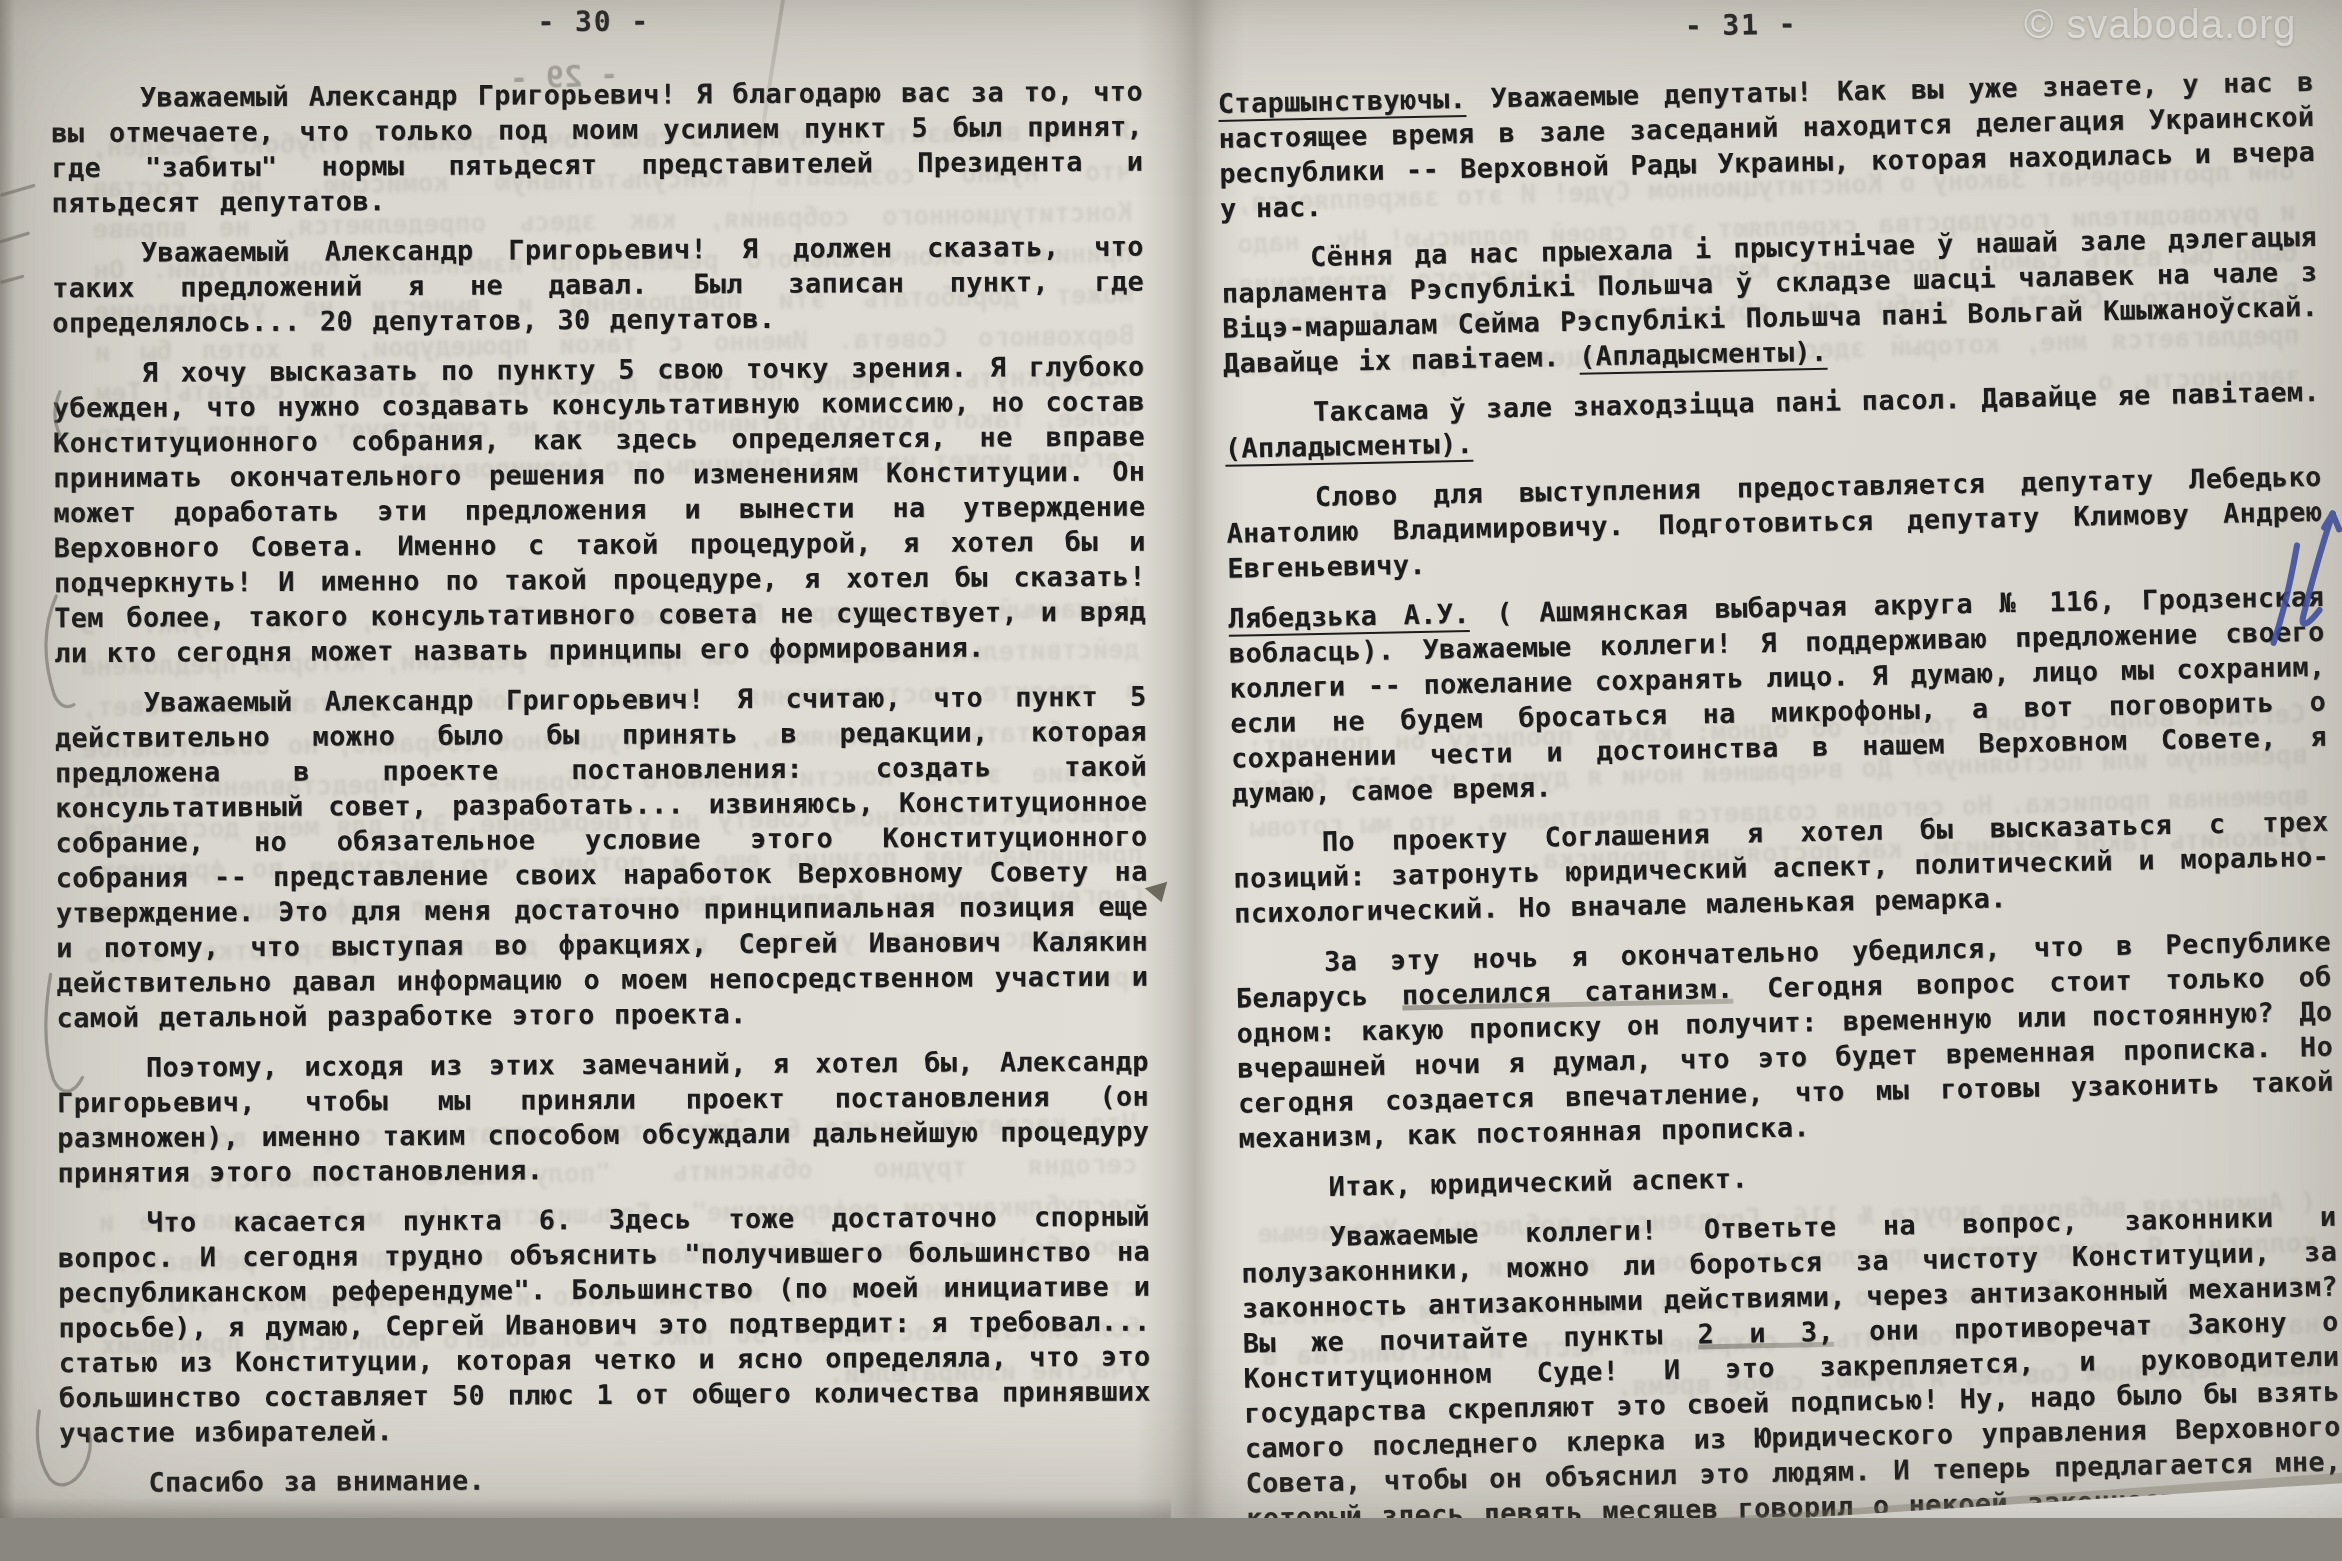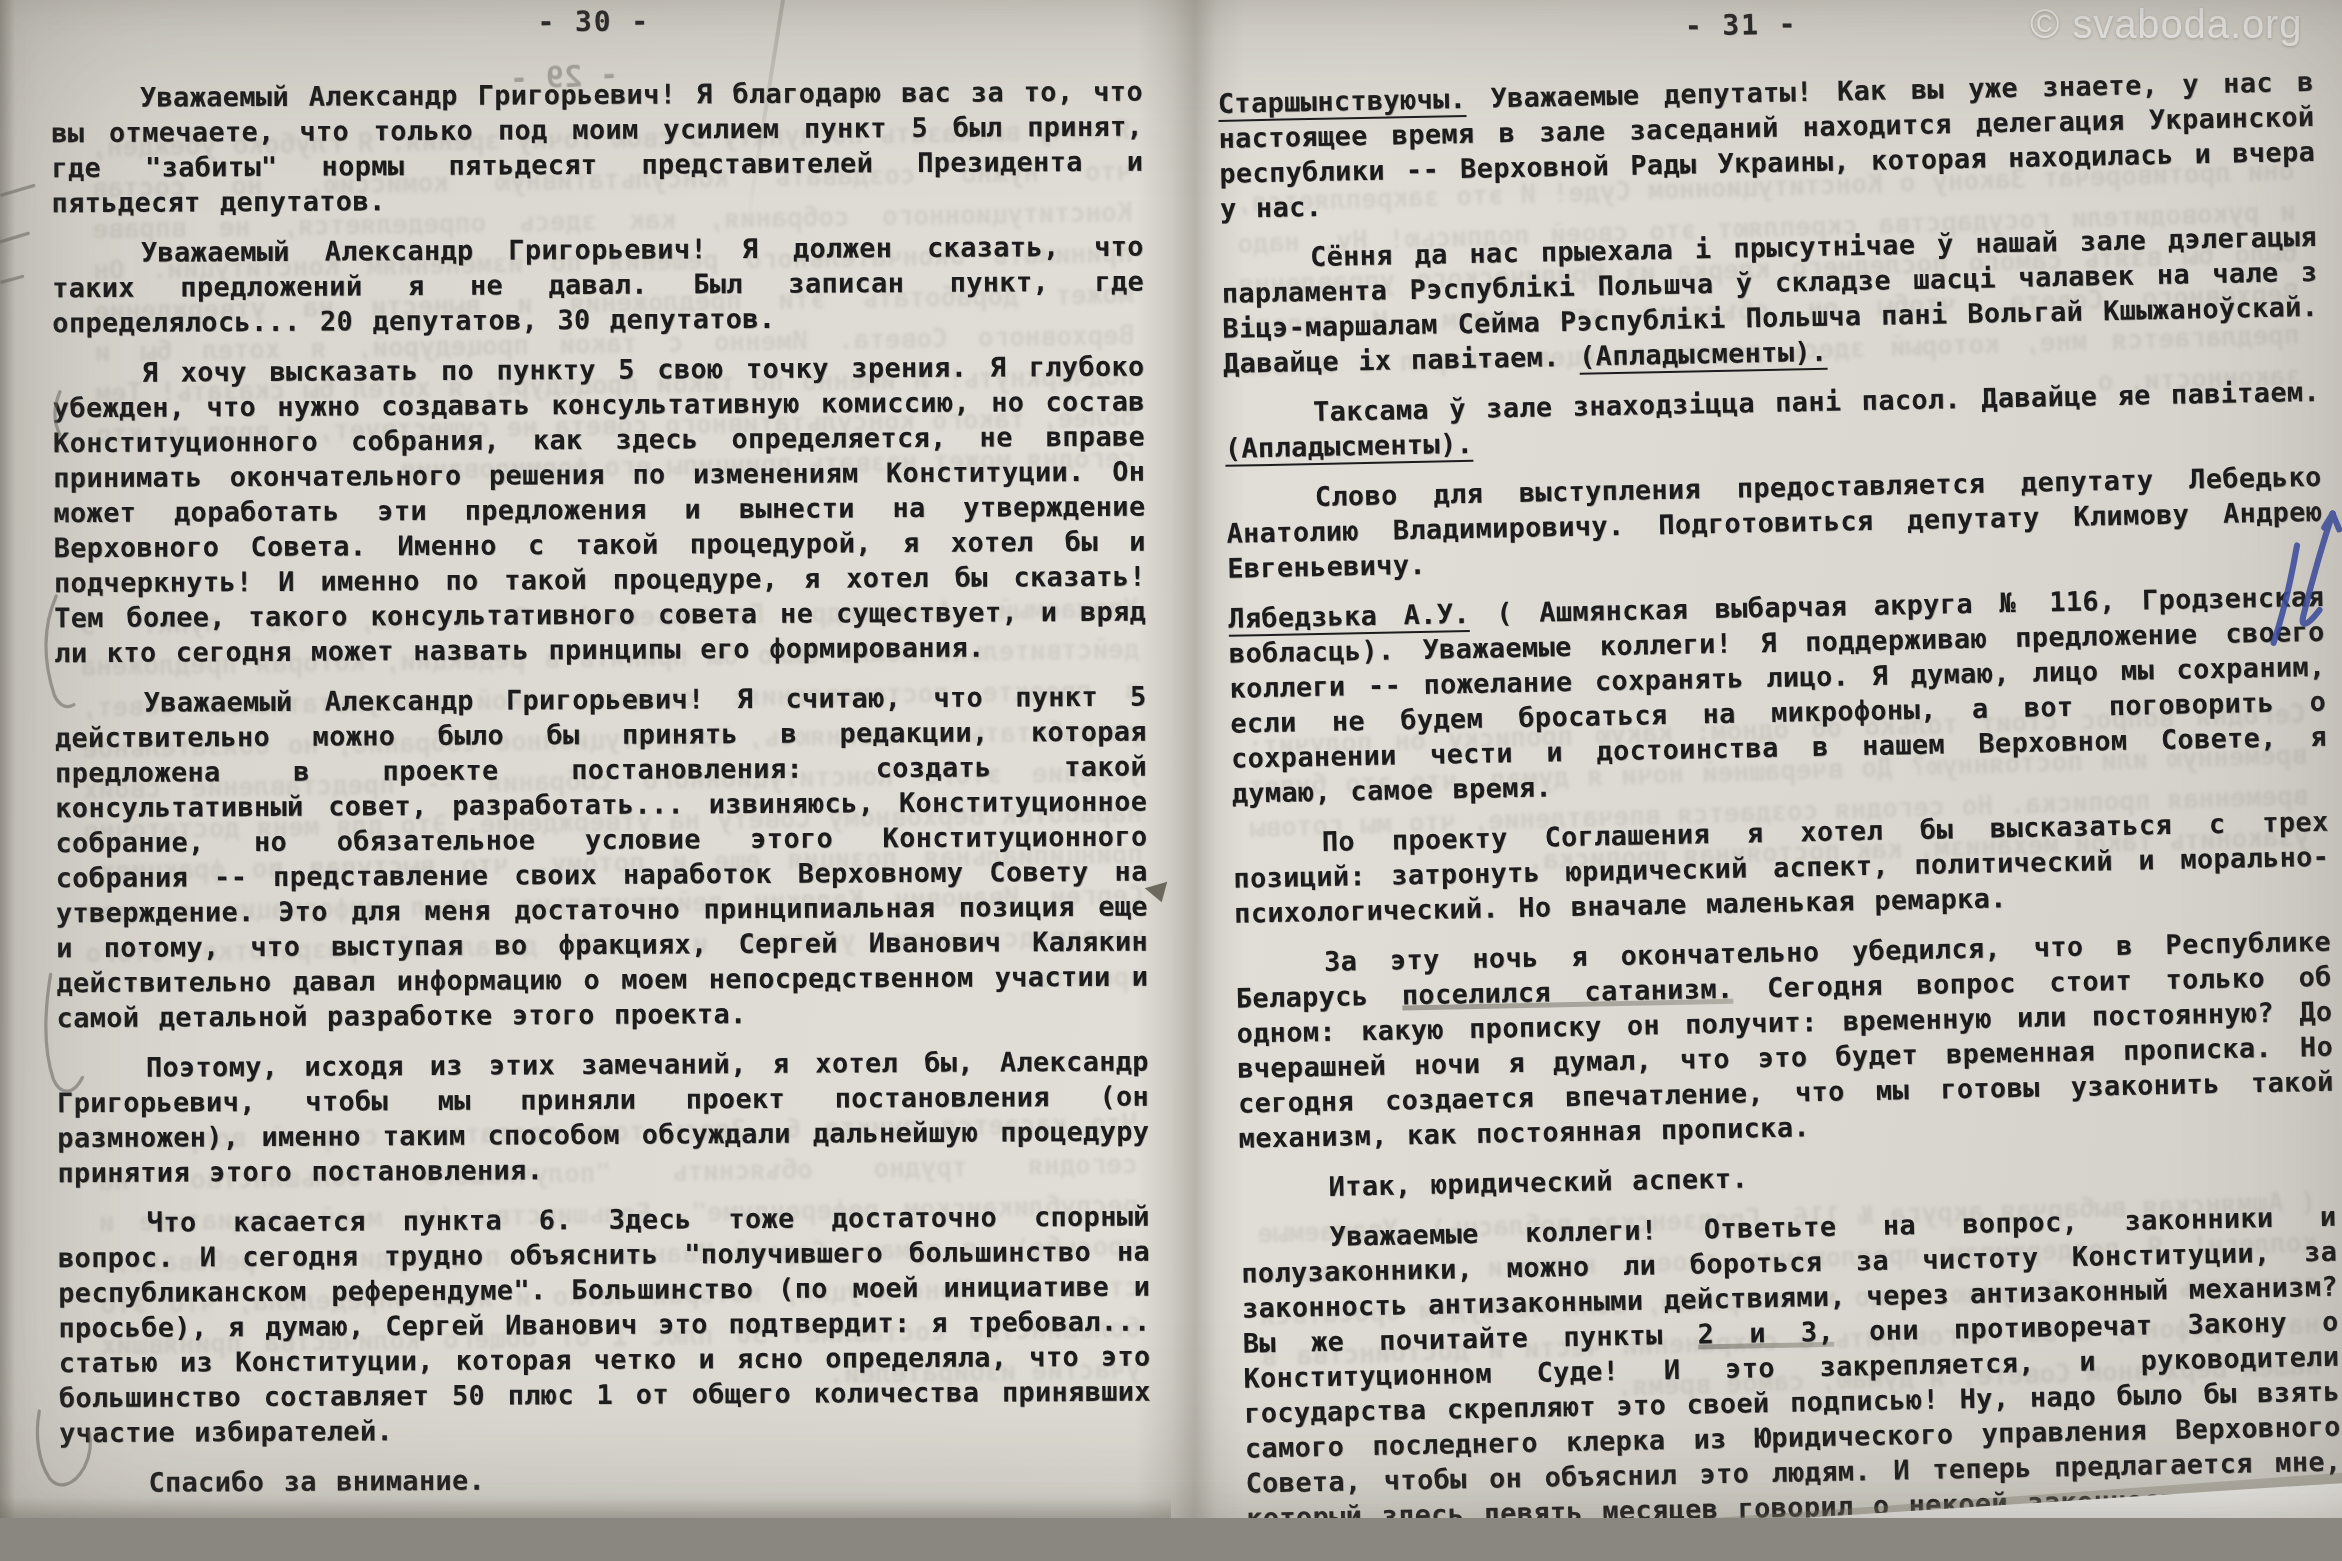--- a/index.html
+++ b/index.html
@@ -66,21 +66,20 @@
     filter:blur(1.6px);
     pointer-events:none;overflow:hidden;
   }
   .watermark{
     position:absolute;left:2024px;top:1.9px;
     font-family:"Liberation Sans","DejaVu Sans",sans-serif;
     font-size:40px;font-weight:400;letter-spacing:0.9px;
     color:rgba(252,252,250,.85);
     text-shadow:0 0.9px 2.8px rgba(105,102,92,.45);
     white-space:nowrap;
-    margin-left:6px;
   }
   .marks{position:absolute;inset:0;pointer-events:none;}
 </style>
 </head>
 <body>
 
 <div class="photo">
 
   <div class="edge-left"></div>
   <div class="edge-bottom-left"></div>

